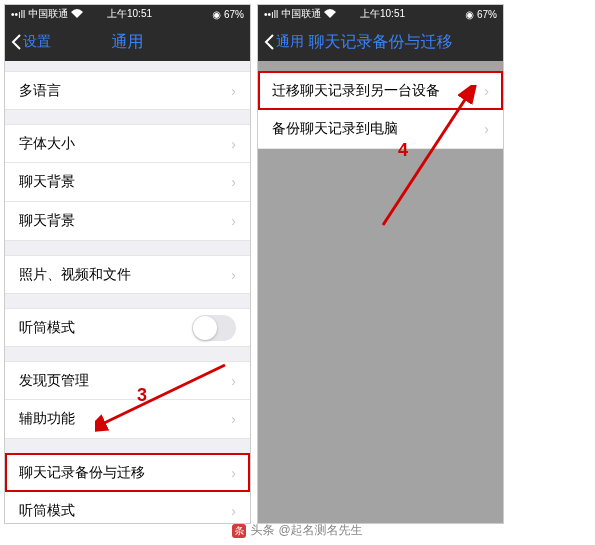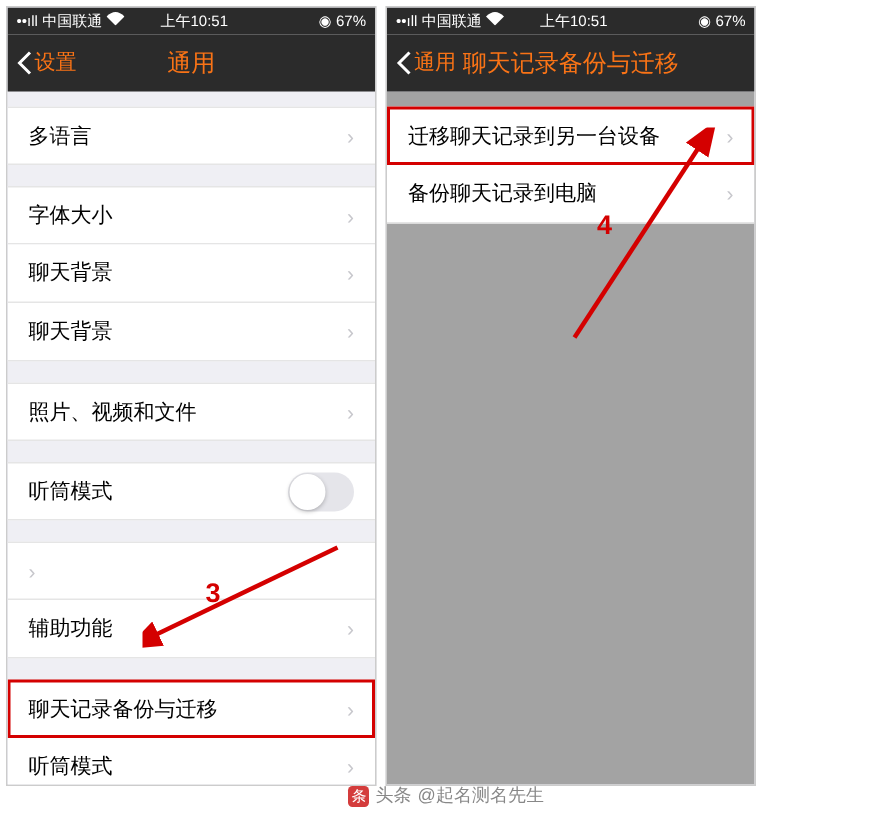--- a/index.html
+++ b/index.html
@@ -32,21 +32,21 @@
     display: flex;
     align-items: center;
     padding: 0 6px;
     justify-content: space-between;
   }
   .sb-left, .sb-right { display: flex; align-items: center; gap: 3px; }
   .sb-center { position: absolute; left: 4px; right: 0; text-align: center; pointer-events: none; }
   .titlebar {
     height: 38px;
     background: #2b2b2b;
-    color: #f97316;
+    color: #3b82f6;
     display: flex;
     align-items: center;
     position: relative;
   }
   .back {
     display: flex;
     align-items: center;
     font-size: 14px;
     padding-left: 6px;
     cursor: pointer;
@@ -196,20 +196,21 @@
 
       <div class="group">
         <div class="row">
           <span class="label">听筒模式</span>
           <span class="toggle"></span>
         </div>
       </div>
 
       <div class="group">
         <div class="row">
+          <span class="label">发现页管理</span>
           <span class="chev">›</span>
         </div>
         <div class="row">
           <span class="label">辅助功能</span>
           <span class="chev">›</span>
         </div>
       </div>
 
       <div class="group">
         <div class="row highlight">

